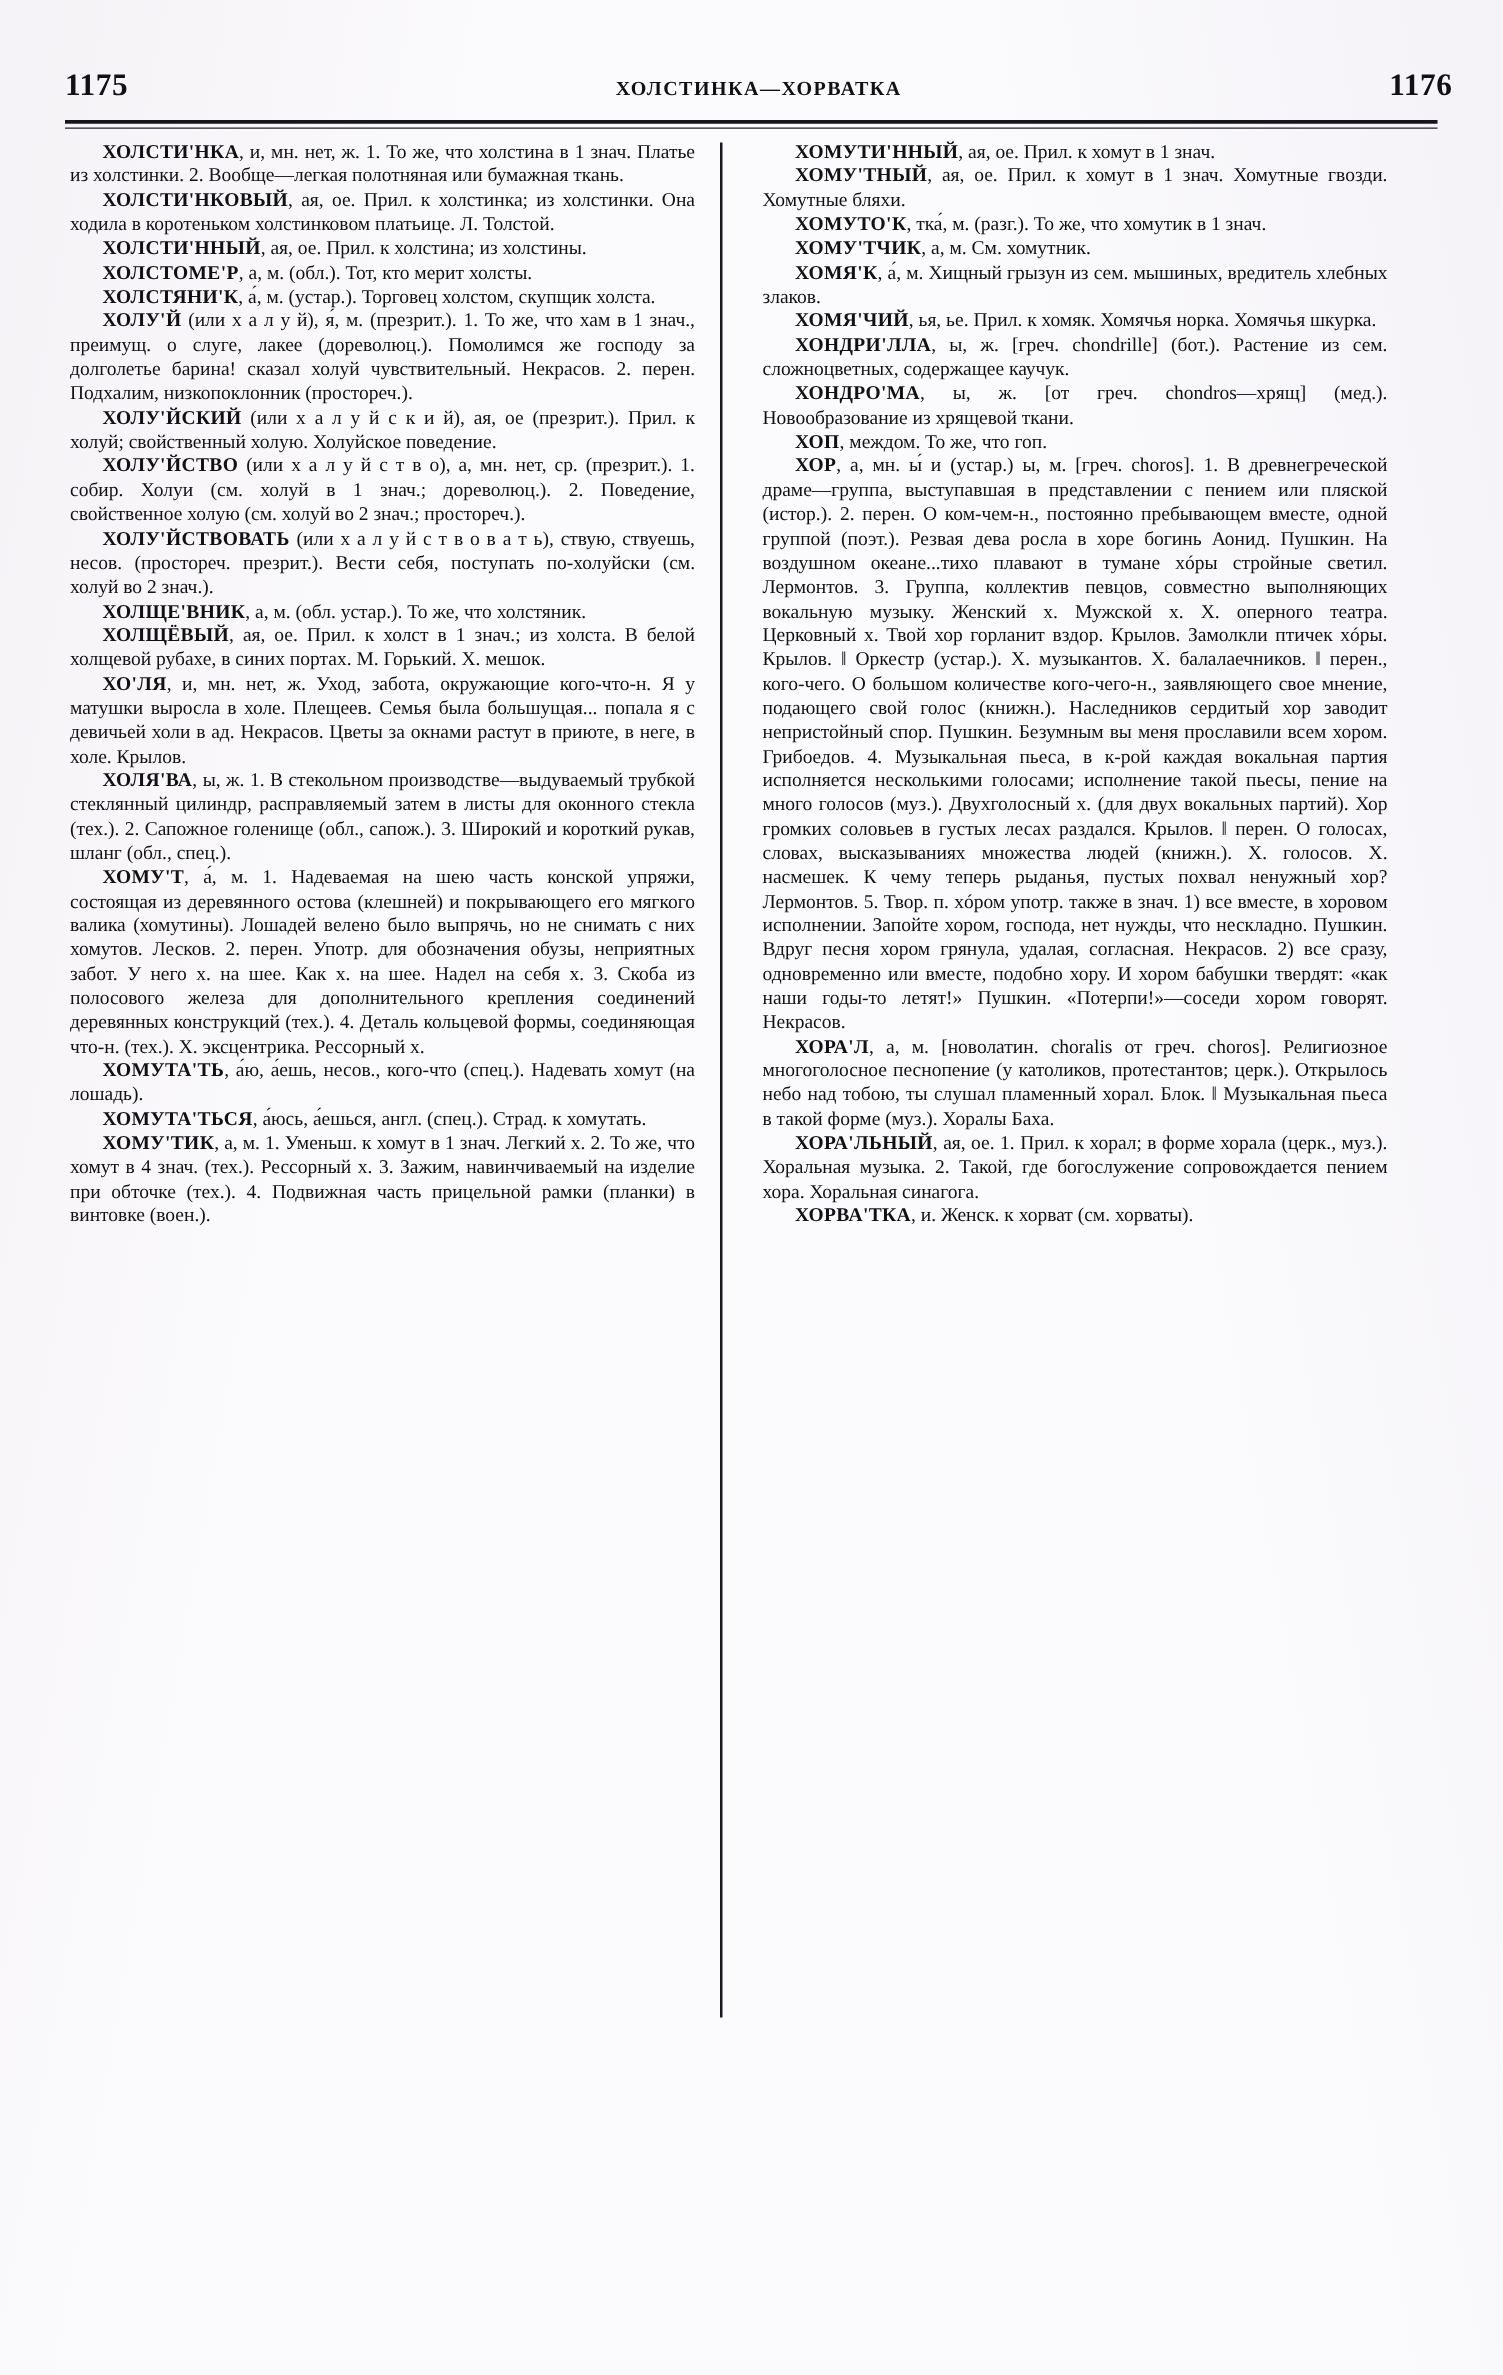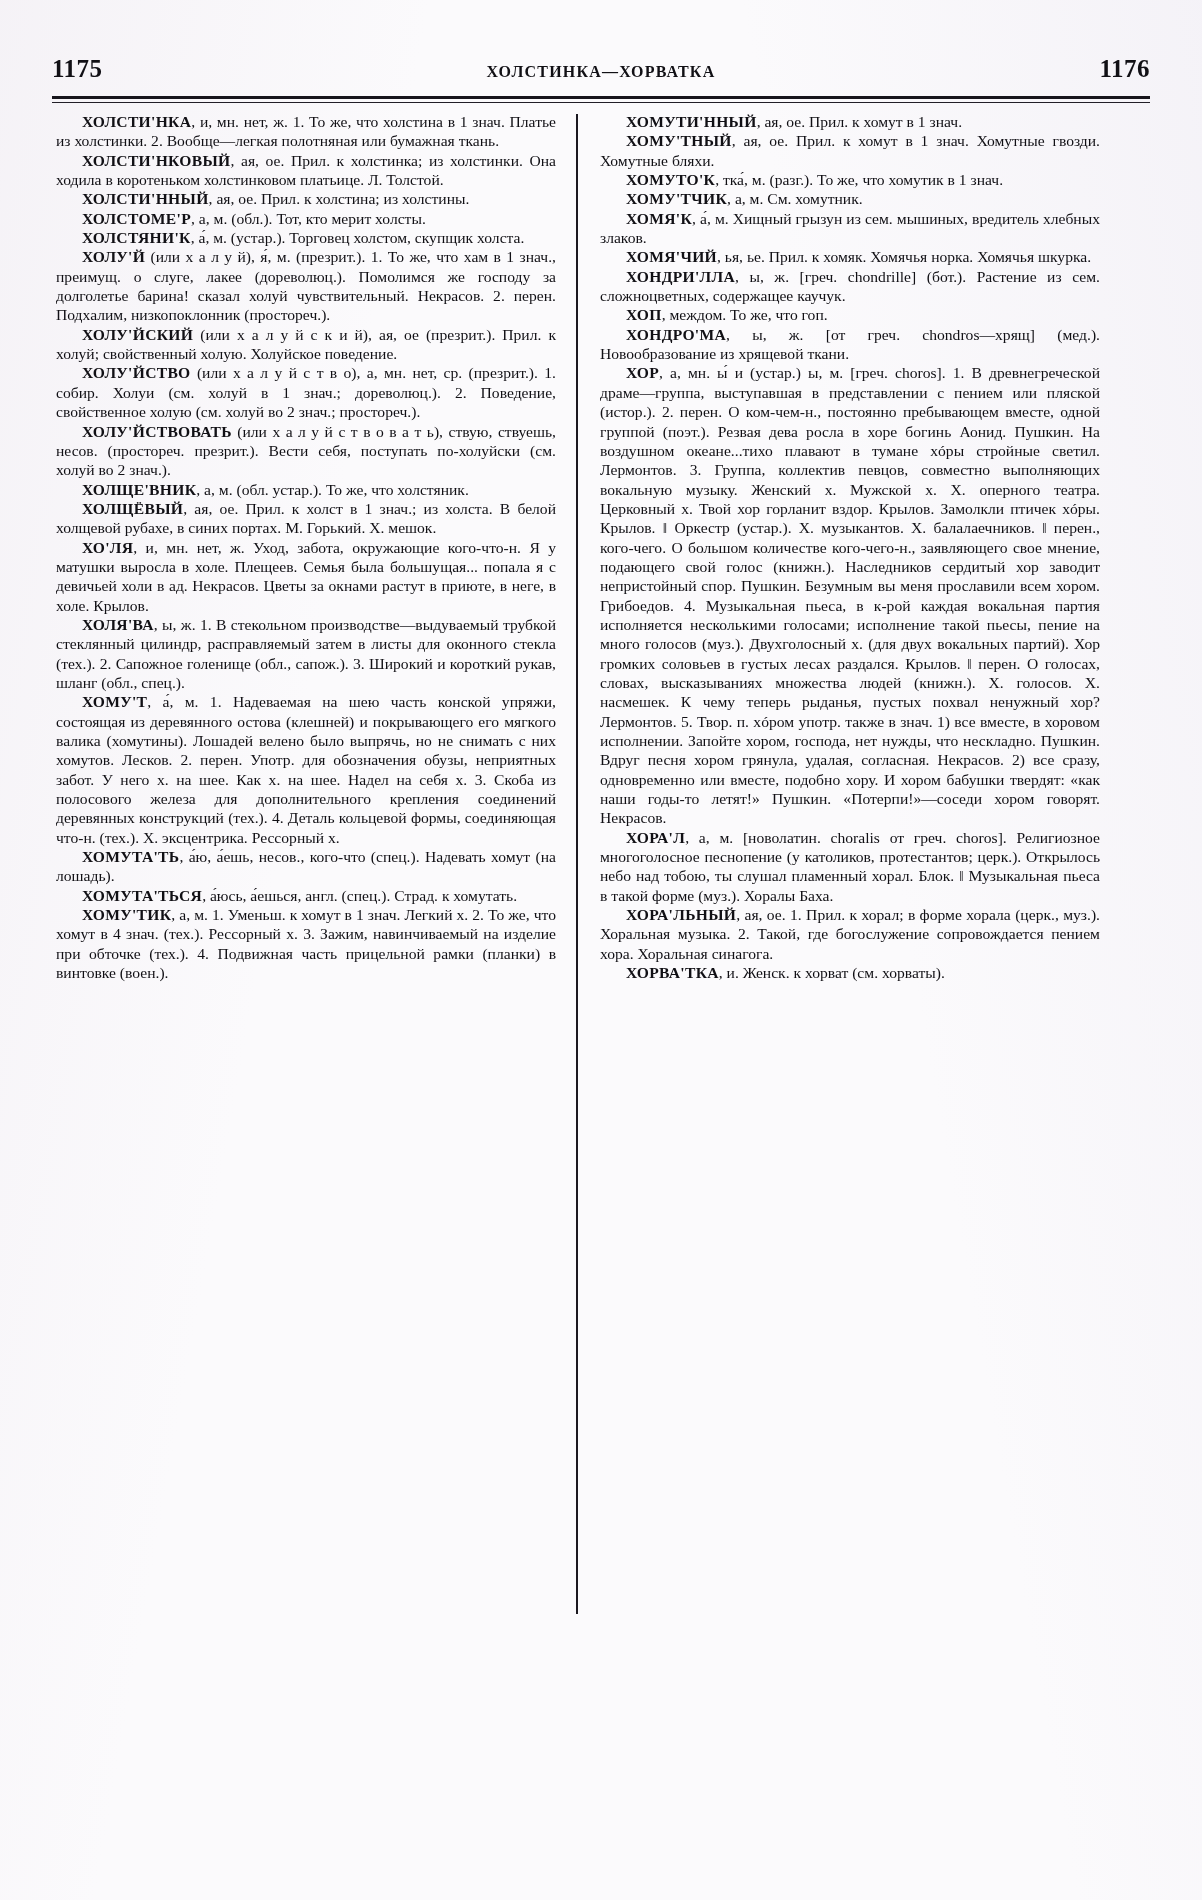--- a/index.html
+++ b/index.html
@@ -28,21 +28,21 @@
     inset: 0;
     background:
       linear-gradient(100deg, rgba(240,236,242,0.55) 0%, rgba(255,255,255,0) 28%),
       linear-gradient(260deg, rgba(238,235,243,0.5) 0%, rgba(255,255,255,0) 30%);
     pointer-events: none;
   }
   .running-head {
     position: absolute;
     top: 55px;
     left: 52px;
-    right: 52px;
+    right: 40px;
     height: 34px;
     display: flex;
     align-items: baseline;
     justify-content: space-between;
     font-weight: bold;
     letter-spacing: 0.5px;
   }
   .folio {
     font-size: 25px;
     font-weight: bold;
@@ -84,21 +84,21 @@
   }
   .col {
     width: 500px;
     font-size: 15.6px;
     line-height: 19.35px;
     text-align: justify;
     text-justify: inter-word;
     hyphens: manual;
   }
   .col.left { padding-right: 20px; }
-  .col.right { padding-left: 22px; }
+  .col.right { padding-left: 32px; }
   .divider {
     width: 2px;
     background: #1b1820;
     margin: 2px 0 0 0;
     align-self: stretch;
     height: 1500px;
   }
   .entry {
     text-indent: 26px;
     margin: 0;
@@ -150,21 +150,21 @@
       </div>
     <div class="divider"></div>
     <div class="col right" id="col-right">
         <p class="entry"><span class="hw">ХОМУТИ'ННЫЙ</span><span>, ая, ое. Прил. к хомут в 1 знач.</span></p>
         <p class="entry"><span class="hw">ХОМУ'ТНЫЙ</span><span>, ая, ое. Прил. к хомут в 1 знач. Хомутные гвозди. Хомутные бляхи.</span></p>
         <p class="entry"><span class="hw">ХОМУТО'К</span><span>, тка́, м. (разг.). То же, что хомутик в 1 знач.</span></p>
         <p class="entry"><span class="hw">ХОМУ'ТЧИК</span><span>, а, м. См. хомутник.</span></p>
         <p class="entry"><span class="hw">ХОМЯ'К</span><span>, а́, м. Хищный грызун из сем. мышиных, вредитель хлебных злаков.</span></p>
         <p class="entry"><span class="hw">ХОМЯ'ЧИЙ</span><span>, ья, ье. Прил. к хомяк. Хомячья норка. Хомячья шкурка.</span></p>
         <p class="entry"><span class="hw">ХОНДРИ'ЛЛА</span><span>, ы, ж. [греч. chondrille] (бот.). Растение из сем. сложноцветных, содержащее каучук.</span></p>
+        <p class="entry"><span class="hw">ХОНДРО'МА</span><span>, ы, ж. [от греч. chondros—хрящ] (мед.). Новообразование из хрящевой ткани.</span></p>
         <p class="entry"><span class="hw">ХОП</span><span>, междом. То же, что гоп.</span></p>
-        <p class="entry"><span class="hw">ХОНДРО'МА</span><span>, ы, ж. [от греч. chondros—хрящ] (мед.). Новообразование из хрящевой ткани.</span></p>
         <p class="entry"><span class="hw">ХОР</span><span>, а, мн. ы́ и (устар.) ы, м. [греч. choros]. 1. В древнегреческой драме—группа, выступавшая в представлении с пением или пляской (истор.). 2. перен. О ком-чем-н., постоянно пребывающем вместе, одной группой (поэт.). Резвая дева росла в хоре богинь Аонид. Пушкин. На воздушном океане...тихо плавают в тумане хóры стройные светил. Лермонтов. 3. Группа, коллектив певцов, совместно выполняющих вокальную музыку. Женский х. Мужской х. Х. оперного театра. Церковный х. Твой хор горланит вздор. Крылов. Замолкли птичек хóры. Крылов. ‖ Оркестр (устар.). Х. музыкантов. Х. балалаечников. ‖ перен., кого-чего. О большом количестве кого-чего-н., заявляющего свое мнение, подающего свой голос (книжн.). Наследников сердитый хор заводит непристойный спор. Пушкин. Безумным вы меня прославили всем хором. Грибоедов. 4. Музыкальная пьеса, в к-рой каждая вокальная партия исполняется несколькими голосами; исполнение такой пьесы, пение на много голосов (муз.). Двухголосный х. (для двух вокальных партий). Хор громких соловьев в густых лесах раздался. Крылов. ‖ перен. О голосах, словах, высказываниях множества людей (книжн.). Х. голосов. Х. насмешек. К чему теперь рыданья, пустых похвал ненужный хор? Лермонтов. 5. Твор. п. хóром употр. также в знач. 1) все вместе, в хоровом исполнении. Запойте хором, господа, нет нужды, что нескладно. Пушкин. Вдруг песня хором грянула, удалая, согласная. Некрасов. 2) все сразу, одновременно или вместе, подобно хору. И хором бабушки твердят: «как наши годы-то летят!» Пушкин. «Потерпи!»—соседи хором говорят. Некрасов.</span></p>
         <p class="entry"><span class="hw">ХОРА'Л</span><span>, а, м. [новолатин. choralis от греч. choros]. Религиозное многоголосное песнопение (у католиков, протестантов; церк.). Открылось небо над тобою, ты слушал пламенный хорал. Блок. ‖ Музыкальная пьеса в такой форме (муз.). Хоралы Баха.</span></p>
         <p class="entry"><span class="hw">ХОРА'ЛЬНЫЙ</span><span>, ая, ое. 1. Прил. к хорал; в форме хорала (церк., муз.). Хоральная музыка. 2. Такой, где богослужение сопровождается пением хора. Хоральная синагога.</span></p>
         <p class="entry"><span class="hw">ХОРВА'ТКА</span><span>, и. Женск. к хорват (см. хорваты).</span></p>
       </div>
   </div>
 </div>
 
 </body></html>

